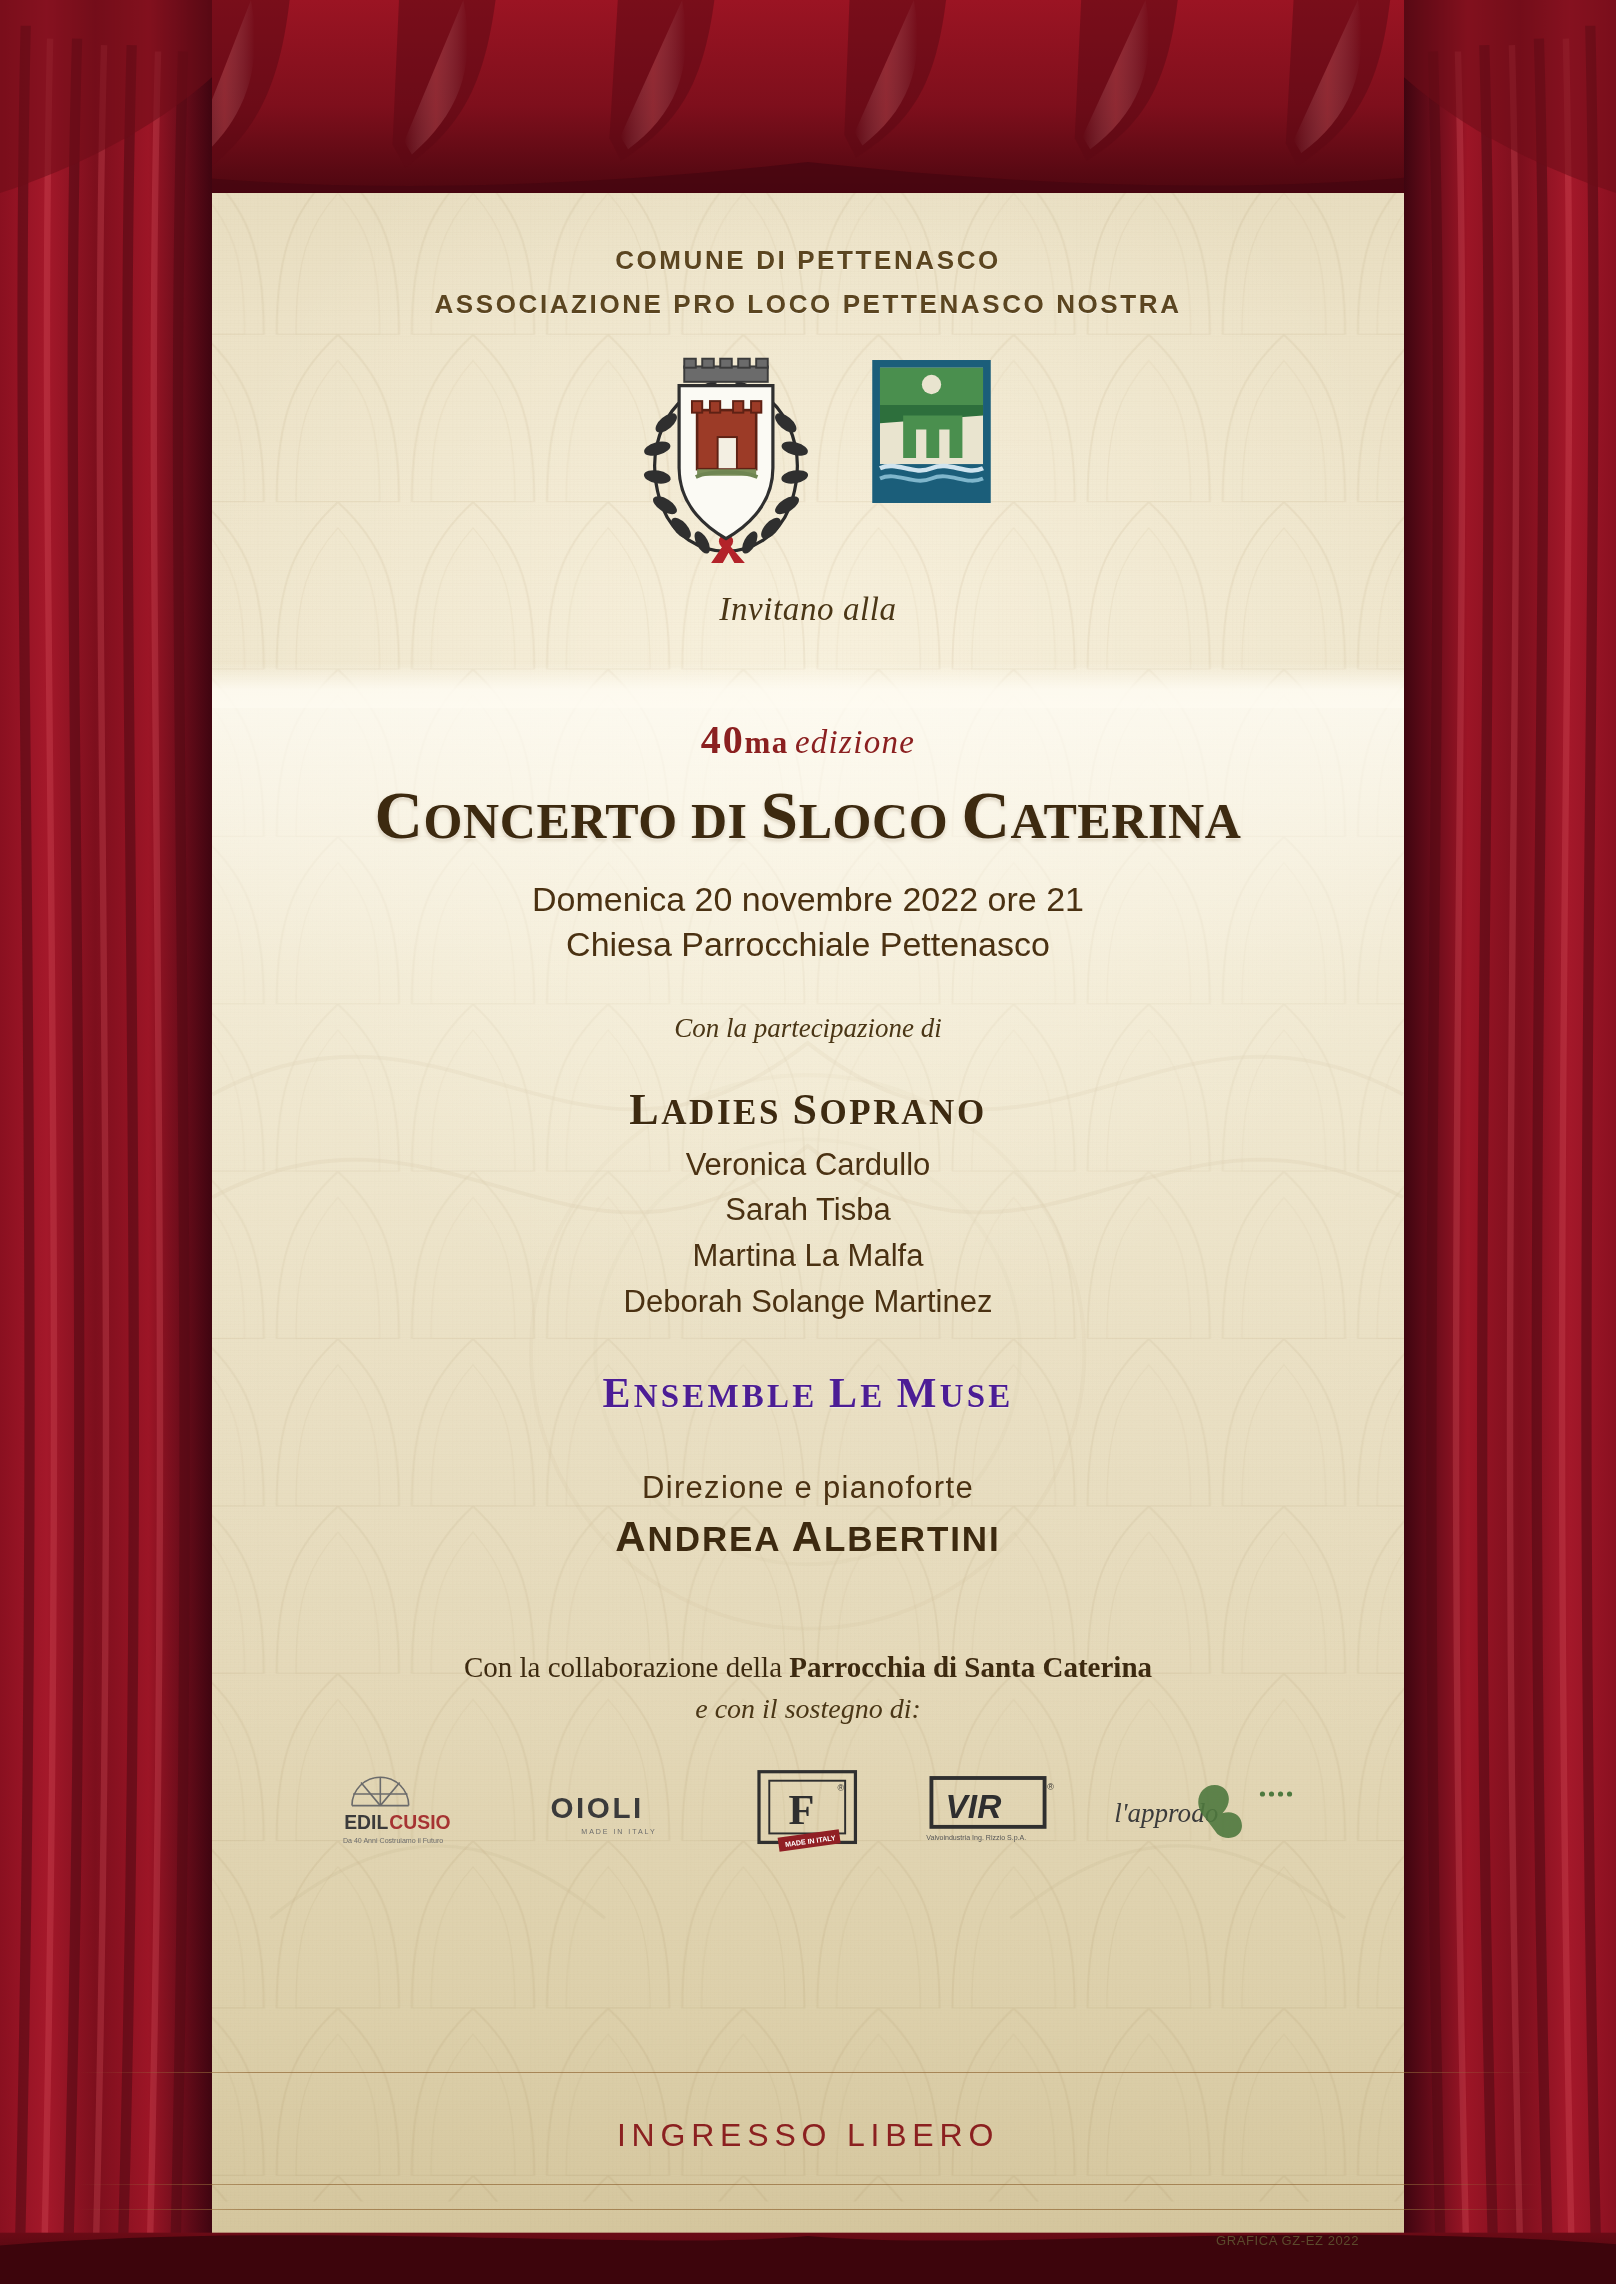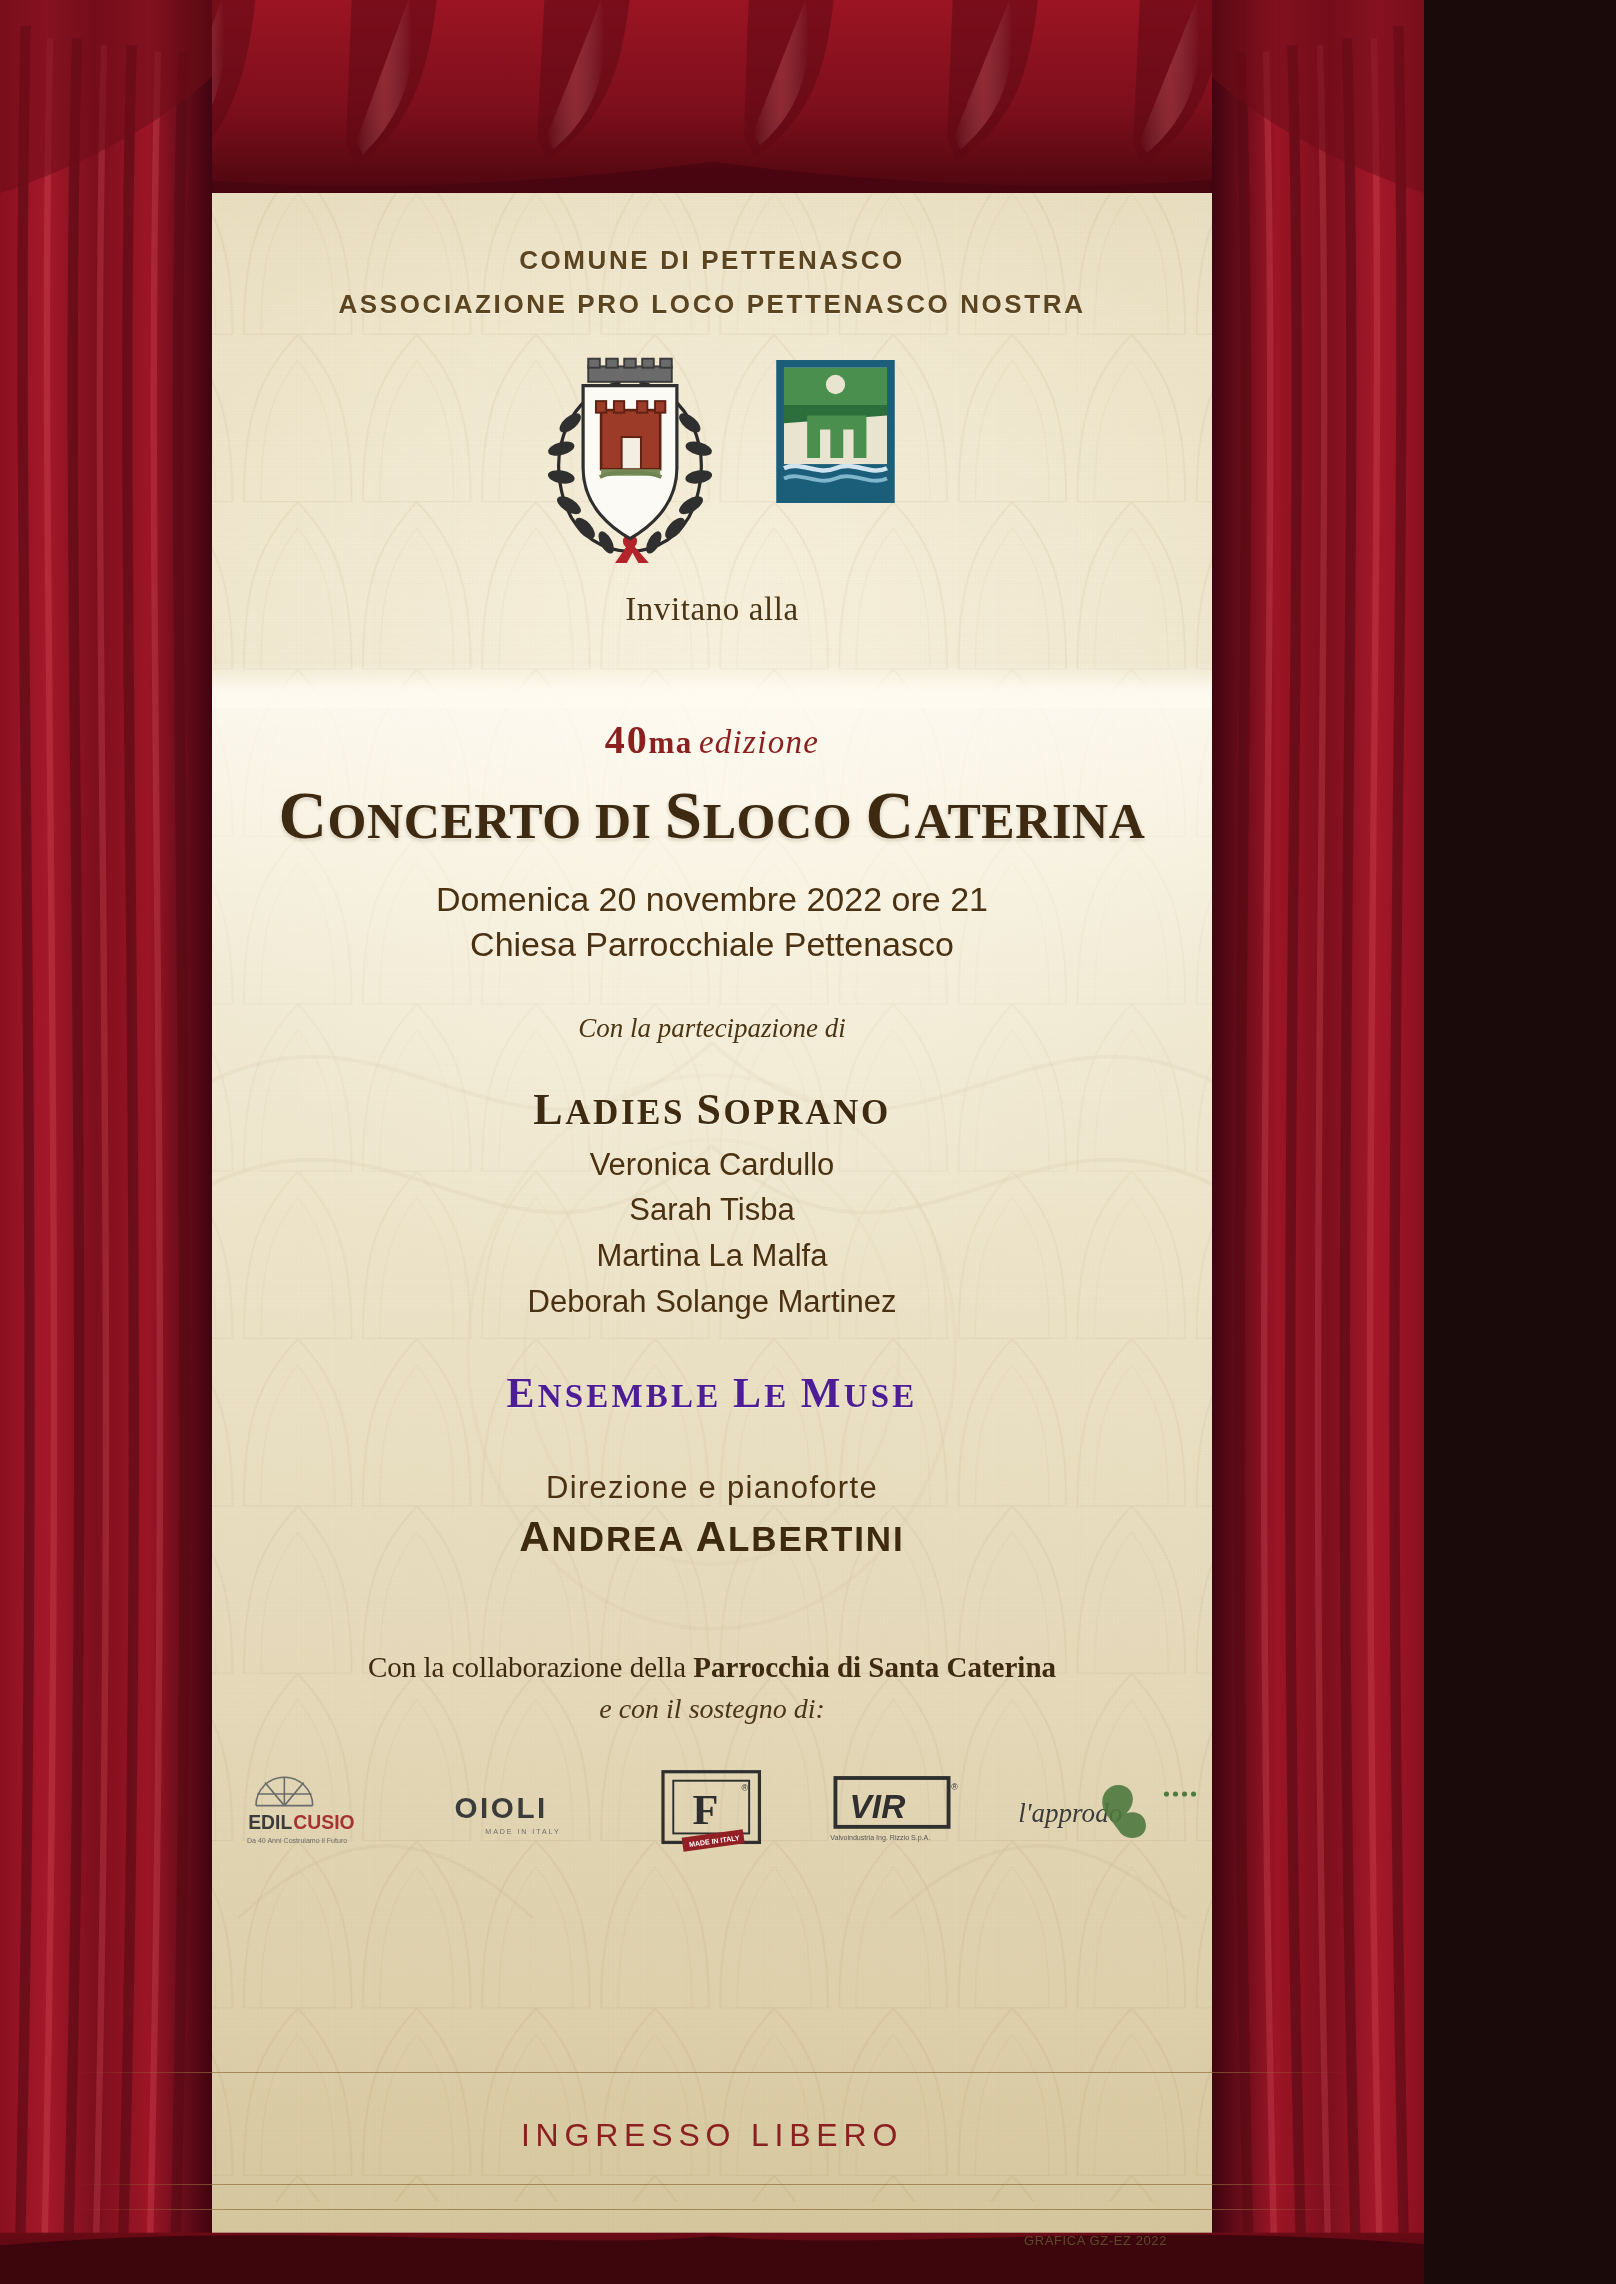--- a/index.html
+++ b/index.html
@@ -5,21 +5,21 @@
   html, body {
     margin: 0;
     padding: 0;
     background: #1a0a0a;
   }
   body {
     font-family: "Liberation Serif", serif;
   }
   .poster {
     position: relative;
-    width: 1424px;
+    width: 1616px;
     height: 2284px;
     overflow: hidden;
     background: #e8dcc0;
   }
 
   
   .parchment {
     position: absolute;
     left: 0; top: 0;
     width: 100%; height: 100%;
@@ -108,20 +108,21 @@
   .crests {
     margin-top: 31px;
     display: flex;
     justify-content: center;
     align-items: flex-start;
     gap: 35px;
   }
 
   .invitano {
     font-family: "Liberation Serif", serif;
+    font-style: italic;
     font-size: 33px;
     color: #4a3616;
     margin-top: 28px;
     letter-spacing: 0.6px;
   }
 
   .edition {
     margin-top: 88px;
     color: #8b2020;
     font-family: "Liberation Serif", serif;

